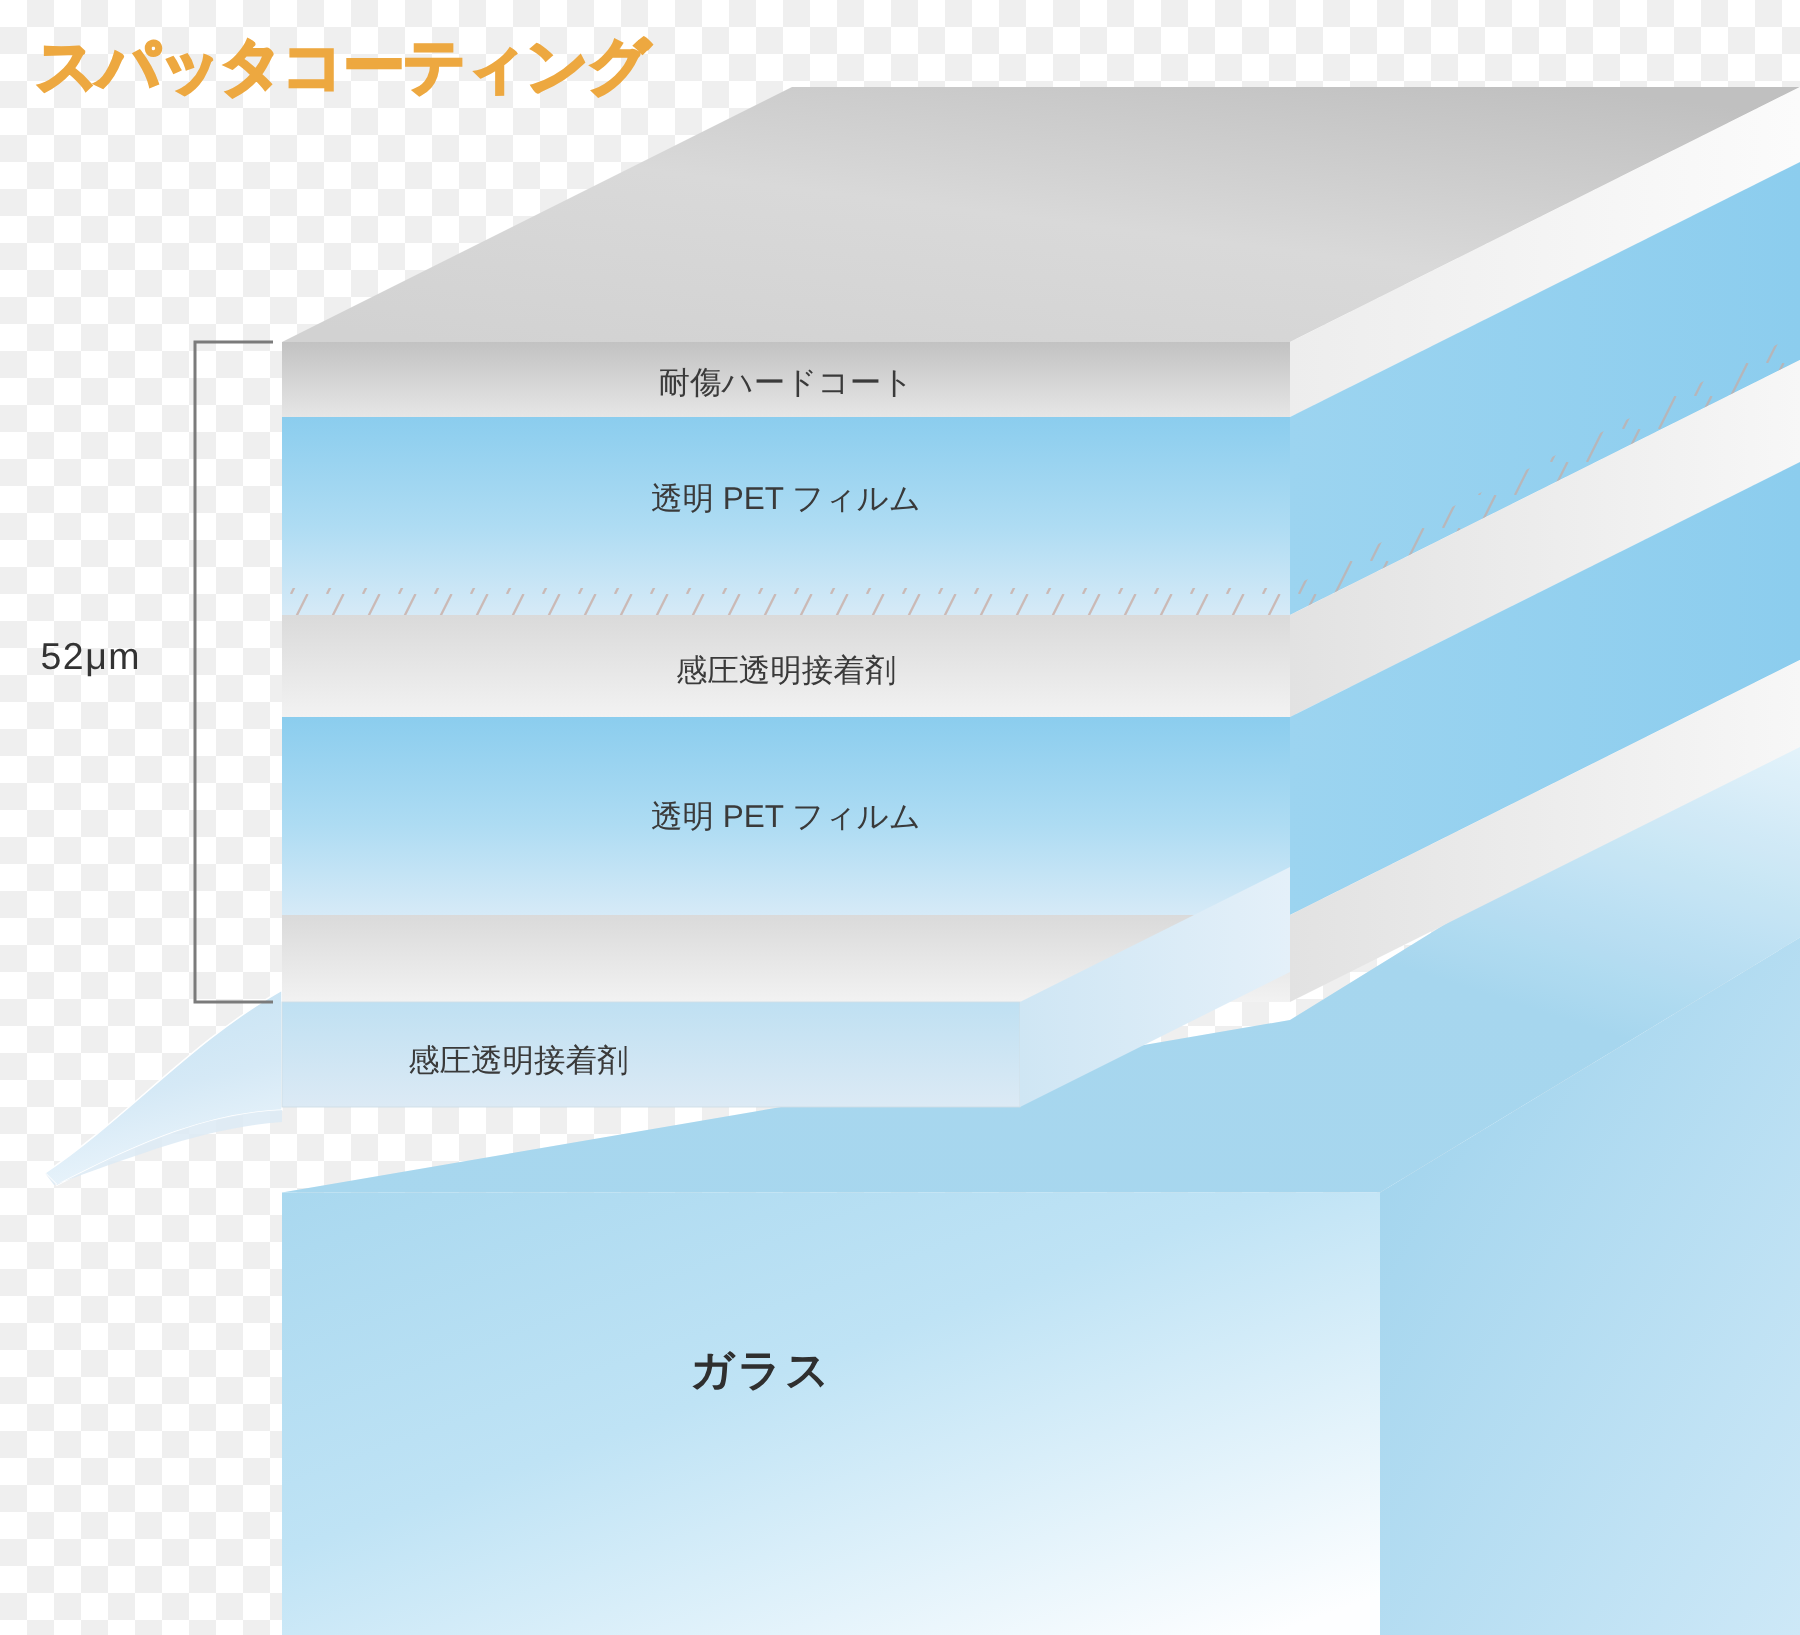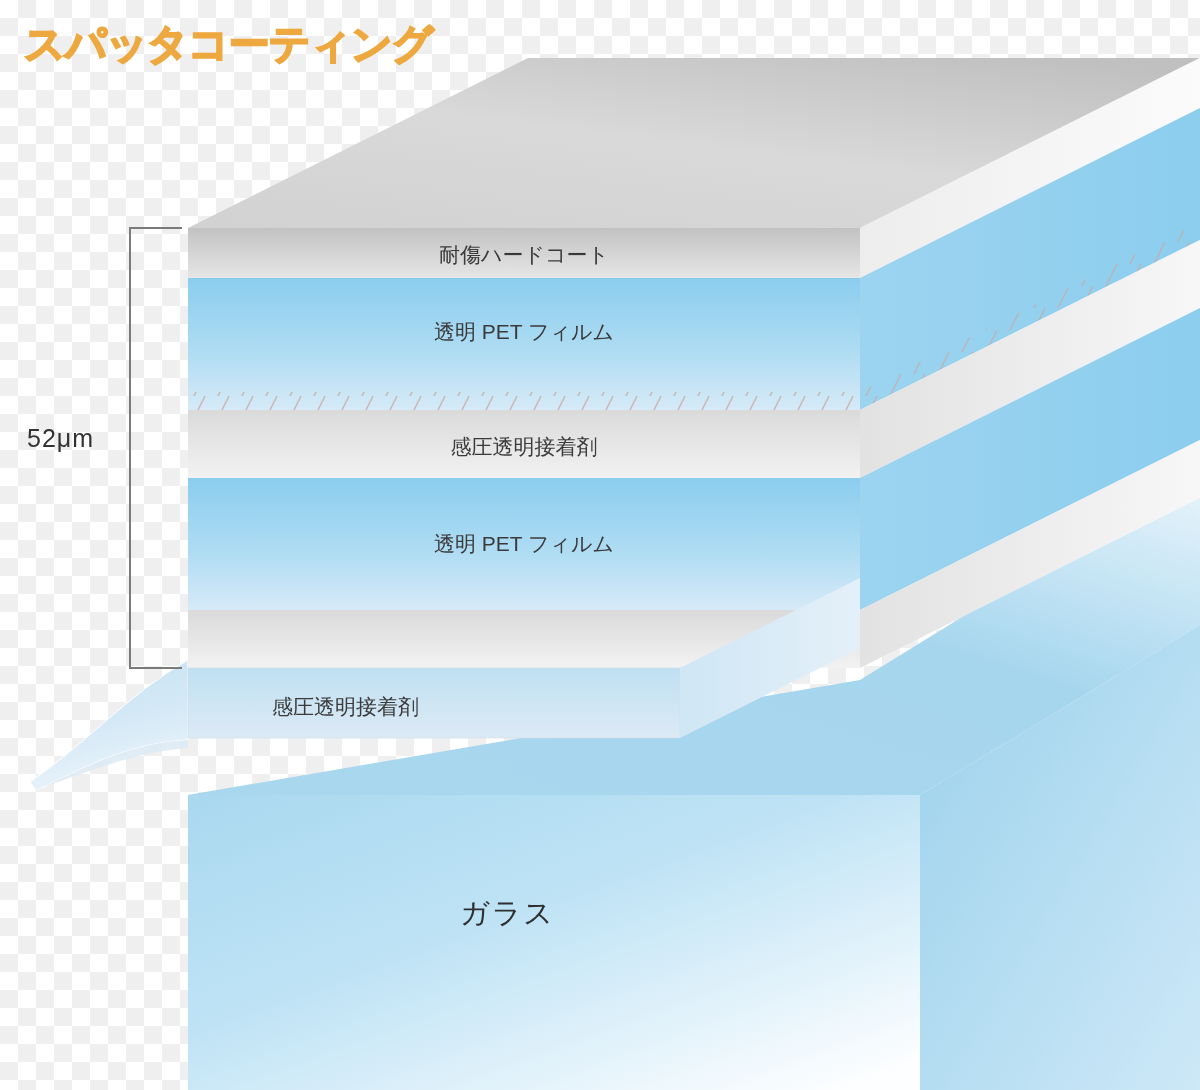--- a/index.html
+++ b/index.html
@@ -43,20 +43,21 @@
   .dimlabel{
     position:absolute;left:27px;top:424px;
     font-size:25px;color:#333;letter-spacing:1px;
     font-family:"Liberation Sans","DejaVu Sans",sans-serif;
     text-align:right;
   }
   .glasslabel{
     position:absolute;left:460px;top:894px;
     font-size:29px;color:#2f2f2f;letter-spacing:2px;
     font-family:"Liberation Sans","DejaVu Sans",sans-serif;
+    font-weight:bold;
   }
 </style>
 </head>
 <body>
 
 <div id="stage">
 
   <div class="title">スパッタコーティング</div>
 
   <svg class="art" viewBox="0 0 1200 1090">

